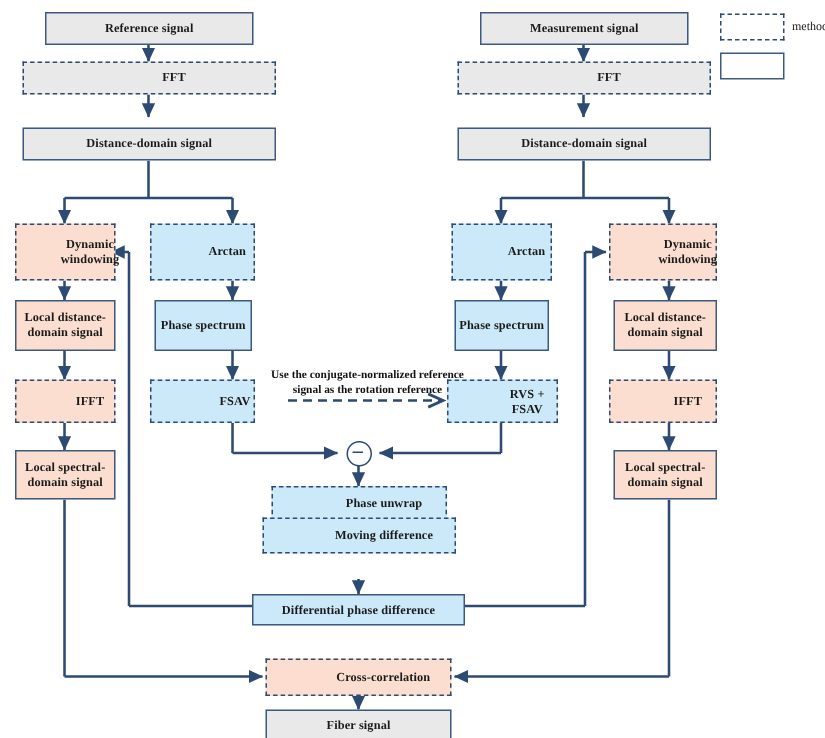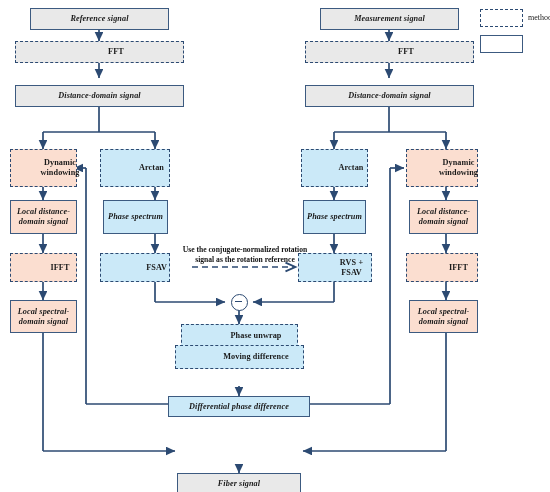--- a/index.html
+++ b/index.html
@@ -31,21 +31,21 @@
     justify-content: center;
     text-align: center;
     font-weight: bold;
     font-size: 8.2px;
     line-height: 1.18;
     color: #1a1a1a;
     letter-spacing: 0.1px;
     padding: 1px 2px;
     z-index: 3;
   }
-  .solid { border: 1.3px solid #3c5a80; font-style: italic; }
+  .solid { border: 1.3px solid #3c5a80; }
   .dashed { border: 1.5px dashed #2c4a72; padding-left: 35px; }
   .fill-gray { background: #e9e9e9; }
   .fill-blue { background: #cbe9f8; }
   .fill-peach { background: #fbded0; }
 
   .annot {
     position: absolute;
     font-size: 7.6px;
     font-weight: bold;
     line-height: 1.3;
@@ -246,27 +246,30 @@
   </div>
 
   <div class="node dashed fill-blue" style="left:175px; top:345px; width:129px; height:24px;">
     <span>Moving difference</span>
   </div>
 
   <div class="node solid fill-blue" style="left:168px; top:396px; width:142px; height:21px;">
     <span>Differential phase difference</span>
   </div>
 
+  <div class="node dashed fill-peach" style="left:177px; top:439px; width:124px; height:25px;">
+    <span>Cross-correlation</span>
+  </div>
 
   <div class="node solid fill-gray" style="left:177px; top:473px; width:124px; height:21px;">
     <span>Fiber signal</span>
   </div>
 
   <div class="annot" style="left:160px; top:245px; width:170px;">
-    <div>Use the conjugate-normalized rotation</div>
+    <div>Use the conjugate-normalized reference</div>
     <div>signal as the rotation reference</div>
   </div>
 
   <div class="legend-box" style="left:480px; top:9px; width:43px; height:18px; border:1.5px dashed #2c4a72;"></div>
   <div class="legend-label" style="left:528px; top:13px;">method</div>
 
   <div class="legend-box" style="left:480px; top:35px; width:43px; height:18px; border:1.3px solid #3c5a80;"></div>
   <div class="legend-label" style="left:528px; top:39px;padding-left:32px;">signal</div>
 
 </div>

